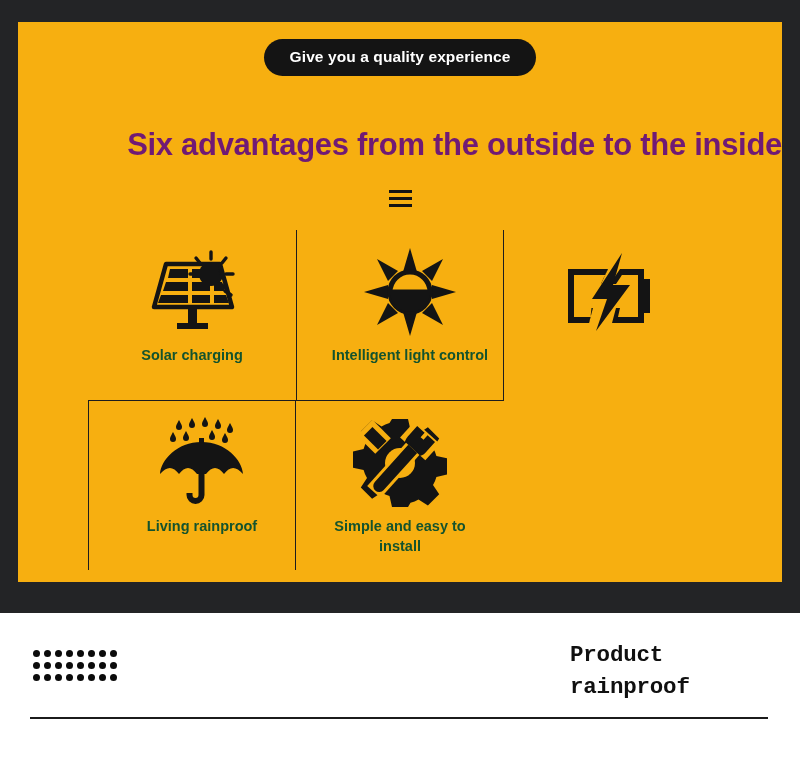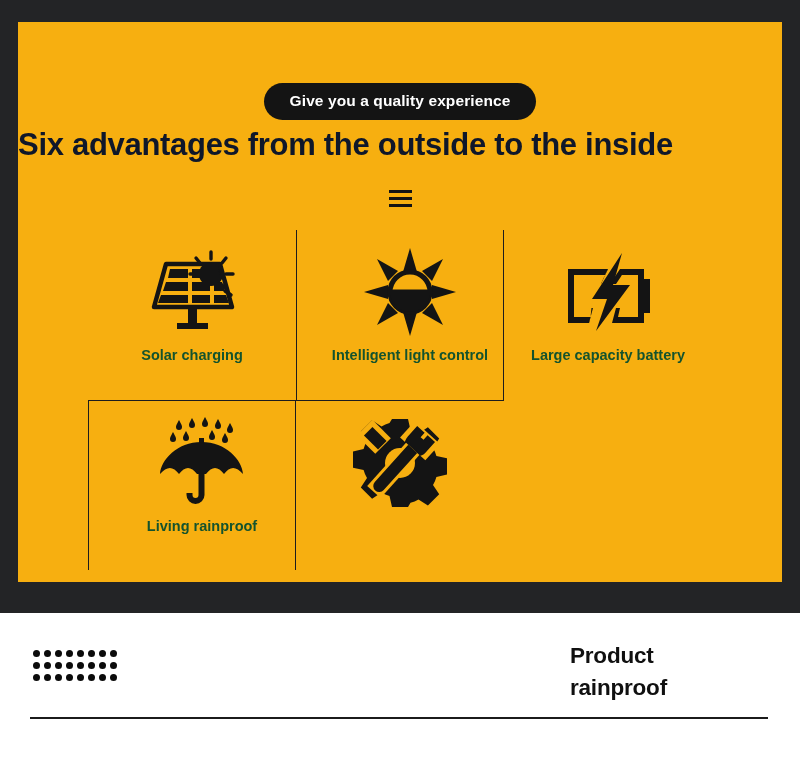--- a/index.html
+++ b/index.html
@@ -54,31 +54,30 @@
   .badge {
     background: #141414;
     color: #ffffff;
     font-size: 15.5px;
     font-weight: bold;
     letter-spacing: .1px;
     padding: 10px 26px 11px 26px;
     border-radius: 22px;
     line-height: 1;
     white-space: nowrap;
-    margin-top: 44px;
   }
 
   
   .headline {
     position: absolute;
     left: 0;
     top: 85px;
     width: 764px;
-    text-align: left;
-    color: #0f172a;
+    text-align: right;
+    color: #701a75;
     font-size: 31px;
     font-weight: bold;
     letter-spacing: -0.3px;
     line-height: 1.1;
     white-space: nowrap;
   }
 
   
   .lines-divider {
     position: absolute;
@@ -170,21 +169,21 @@
     position: absolute;
     left: 570px;
     top: 640px;
     width: 210px;
     color: #101010;
     font-size: 22.5px;
     font-weight: bold;
     line-height: 1.42;
     letter-spacing: -0.2px;
   }
-  .section-title .ln { display: block; }
+  .section-title .ln { display: block; font-family: Liberation Mono, monospace; }
 
   .bottom-rule {
     position: absolute;
     left: 30px;
     top: 717px;
     width: 738px;
     height: 2px;
     background: #1b1b1b;
   }
 </style>
@@ -276,21 +275,20 @@
             <path d="M14 24 H45 L32 52 H14 Z" fill="#F7AF10"></path>
             <path d="M14 52 H32 L30.5 66 H14 Z" fill="#F7AF10"></path>
 
             <path d="M60 18 H84 V28 H90 V62 H84 V72 H52 L56 57 H76 V33 H50 Z"></path>
             <path d="M62 24 H78 V66 H58 L60 57 H76 V33 H56 Z" fill="#F7AF10"></path>
             <path d="M62 24 H78 V66 H59.5 L61 59 H72 V31 H60 Z" fill="#F7AF10"></path>
 
             <path d="M62 2 L32 48 H47 L36 80 L70 34 H53 Z"></path>
           </svg>
         </div>
-        <div class="cell-label">Large capacity battery</div>
       </div>
 
 
       <div class="cell col-mid row-bot">
         <div class="icon-wrap">
           <svg width="94" height="94" viewBox="0 0 94 94" fill="#141414" aria-hidden="true">
 
             <g>
               <path d="M24 4 c2 4 3 5 3 7 a3 3 0 0 1 -6 0 c0 -2 1 -3 3 -7z"></path>
               <path d="M37 2 c2 4 3 5 3 7 a3 3 0 0 1 -6 0 c0 -2 1 -3 3 -7z"></path>
@@ -329,20 +327,21 @@
             <g transform="rotate(42 47 47)">
 
               <path fill="#F7AF10" d="M30 6 h34 v22 h-34 z"></path>
               <path fill="#141414" d="M35 8 h10 v6 h4 v-6 h10 v14 a12 12 0 0 1 -24 0 z"></path>
 
               <path fill="#F7AF10" d="M38 28 h18 v58 h-18 z"></path>
               <path fill="#141414" d="M41 28 h12 v50 a6 6 0 0 1 -12 0 z"></path>
             </g>
           </svg>
         </div>
+        <div class="cell-label">Simple and easy to install</div>
       </div>
 
     </div>
   </section>
 
   <section class="bottom"></section>
 
   <div class="dot-grid">
     <i></i>
       <i></i>

